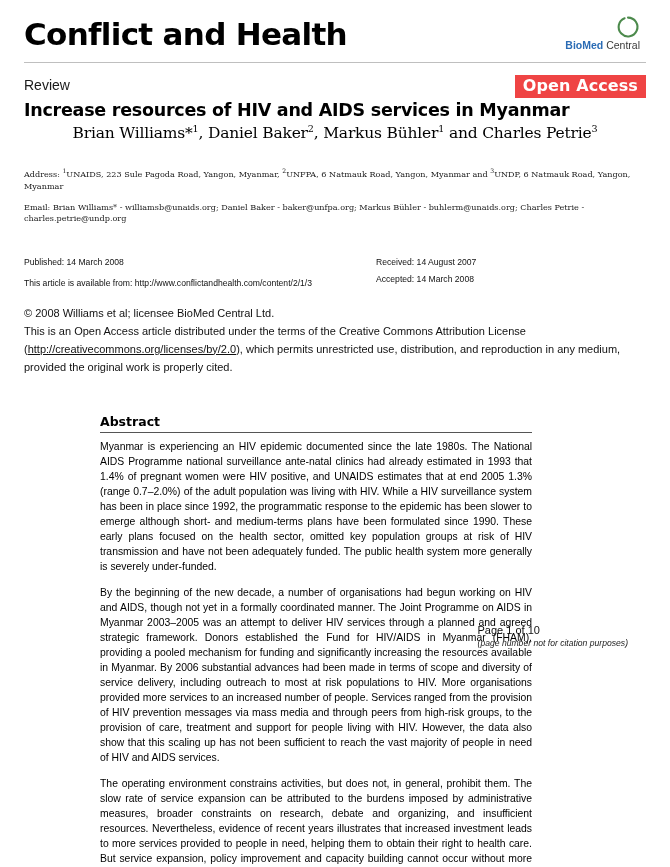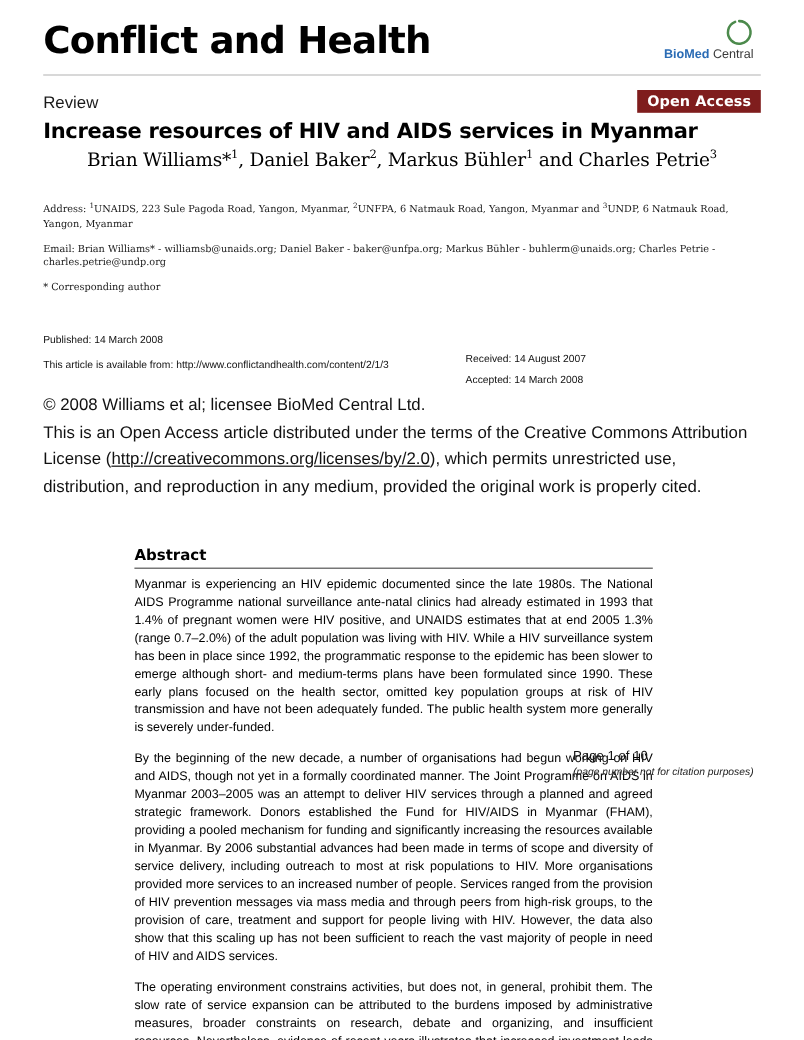--- a/index.html
+++ b/index.html
@@ -15,21 +15,21 @@
     color: #000000;
     -webkit-font-smoothing: antialiased;
     position: relative;
     overflow: hidden;
   }
   .page {
     position: relative;
     width: 670px;
     height: 665px;
     box-sizing: border-box;
-    padding: 0 36px;
+    padding: 0 24px;
   }
 
   
   .masthead {
     position: relative;
     height: 62px;
     display: flex;
     align-items: center;
     justify-content: space-between;
   }
@@ -84,25 +84,25 @@
   .kicker {
     font-family: "Liberation Sans", sans-serif;
     font-size: 14px;
     color: #1a1a1a;
     line-height: 1.2;
   }
   .open-access {
     position: absolute;
     right: 0;
     top: 12px;
-    background: #7f1d1d;
+    background: #ef4444;
     color: #ffffff;
     font-family: "DejaVu Sans", sans-serif;
     font-weight: 700;
-    font-size: 12px;
+    font-size: 16px;
     letter-spacing: 0.1px;
     padding: 3px 8px 4px 8px;
     line-height: 1;
     margin-left: 20px;
   }
   .article-title {
     font-family: "DejaVu Sans", sans-serif;
     font-weight: 700;
     font-size: 17.5px;
     letter-spacing: -0.25px;
@@ -151,29 +151,29 @@
   }
   .pub-left { width: 340px; }
   .pub-left div { margin-bottom: 6px; }
   .pub-left div:last-child { margin-bottom: 0; }
   .pub-cite { font-style: italic; }
   .pub-cite .vol { font-style: normal; font-weight: 700; }
   .pub-cite .rest { font-style: normal; }
   .pub-right {
     position: absolute;
     left: 352px;
-    top: 16px;
+    top: 0;
   }
   .pub-right div { margin-bottom: 2px; }
 
   
   .copy-block {
     margin-top: 14px;
     font-family: "Liberation Sans", sans-serif;
-    font-size: 14px;
+    font-size: 11px;
     line-height: 1.62;
     color: #111;
   }
   .copy-block .lic-link {
     text-decoration: underline;
     color: #111;
   }
 
   
   .abstract-wrap {
@@ -247,21 +247,20 @@
     <div class="open-access">Open Access</div>
 
     <div class="article-title">Increase resources of HIV and AIDS services in Myanmar</div>
 
     <div class="authors">Brian Williams*<sup>1</sup>, Daniel Baker<sup>2</sup>, Markus Bühler<sup>1</sup> and Charles Petrie<sup>3</sup></div>
   </div>
 
   <div class="meta-block">
     <p>Address: <sup>1</sup>UNAIDS, 223 Sule Pagoda Road, Yangon, Myanmar, <sup>2</sup>UNFPA, 6 Natmauk Road, Yangon, Myanmar and <sup>3</sup>UNDP, 6 Natmauk Road, Yangon, Myanmar</p>
     <p>Email: Brian Williams* - williamsb@unaids.org; Daniel Baker - baker@unfpa.org; Markus Bühler - buhlerm@unaids.org; Charles Petrie - charles.petrie@undp.org</p>
-    <p>* Corresponding author</p>
   </div>
 
   <div class="pub-block">
     <div class="pub-left">
       <div>Published: 14 March 2008</div>
       <div>This article is available from: http://www.conflictandhealth.com/content/2/1/3</div>
     </div>
     <div class="pub-right">
       <div>Received: 14 August 2007</div>
       <div>Accepted: 14 March 2008</div>

